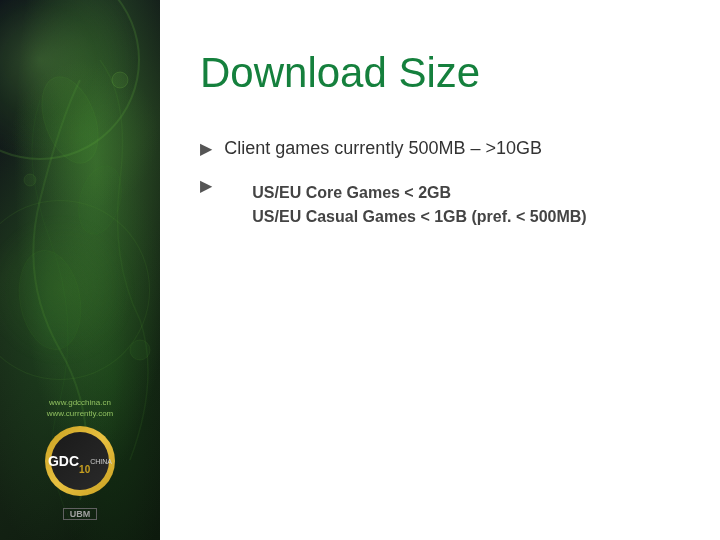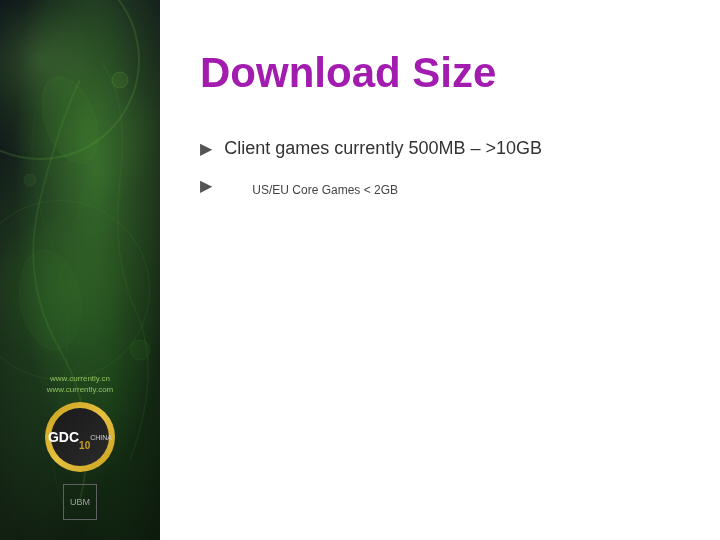--- a/index.html
+++ b/index.html
@@ -155,41 +155,41 @@
 
     .website-link {
       color: #90c060;
       font-size: 8px;
       text-decoration: none;
     }
 
     .ubm-logo {
       color: #a0a0a0;
       font-size: 9px;
-      font-weight: normal;
+      font-weight: bold;
       margin-top: 4px;
       border: 1px solid #606060;
-      padding: 12px 6px;
+      padding: 0 6px;
     }
 
     
     .main-content {
       position: absolute;
       left: 160px;
       top: 0;
       width: 560px;
       height: 540px;
       background: #ffffff;
       padding: 50px 40px 40px 40px;
     }
 
     .slide-title {
       font-size: 42px;
-      font-weight: bold;
-      color: #a21caf;
+      font-weight: normal;
+      color: #15803d;
       margin-bottom: 40px;
       line-height: 1.1;
     }
 
     .bullet-list {
       list-style: none;
       margin-bottom: 20px;
     }
 
     .bullet-item {
@@ -213,23 +213,24 @@
       flex: 1;
     }
 
     .sub-list {
       list-style: none;
       margin-top: 8px;
       margin-left: 28px;
     }
 
     .sub-item {
-      font-size: 12px;
+      font-size: 16px;
       color: #444444;
       line-height: 1.5;
+      font-weight: bold;
     }
   </style>
 </head>
 <body>
 
 <div class="slide-container">
 
   <div class="left-panel">
     <div class="left-panel-bg">
       <div class="swirl swirl-1"></div>
@@ -246,21 +247,21 @@
         <ellipse cx="50" cy="300" rx="30" ry="50" transform="rotate(-10 50 300)" fill="rgba(70,150,45,0.06)" stroke="rgba(90,160,55,0.08)" stroke-width="1"></ellipse>
 
         <circle cx="120" cy="80" r="8" fill="rgba(120,200,70,0.1)" stroke="rgba(140,220,80,0.15)" stroke-width="1"></circle>
         <circle cx="30" cy="180" r="6" fill="rgba(100,180,60,0.08)" stroke="rgba(120,200,70,0.1)" stroke-width="1"></circle>
         <circle cx="140" cy="350" r="10" fill="rgba(80,160,50,0.08)" stroke="rgba(100,180,60,0.1)" stroke-width="1"></circle>
       </svg>
     </div>
 
     <div class="logo-area">
       <div class="website-links">
-        <span class="website-link">www.currently.cn</span>
+        <span class="website-link">www.gdcchina.cn</span>
         <span class="website-link">www.currently.com</span>
       </div>
       <div class="gdc-logo">
         <div class="gdc-circle">
           <div class="gdc-circle-inner">
             <span class="gdc-text">GDC</span>
             <span class="gdc-number">10</span>
             <span class="gdc-subtitle">CHINA</span>
           </div>
         </div>
@@ -275,19 +276,20 @@
     <ul class="bullet-list">
       <li class="bullet-item">
         <span class="bullet-arrow">▶</span>
         <span class="bullet-text">Client games currently 500MB – &gt;10GB</span>
       </li>
       <li class="bullet-item">
         <span class="bullet-arrow">▶</span>
         <span class="bullet-text">
           <ul class="sub-list">
             <li class="sub-item">US/EU Core Games &lt; 2GB</li>
+            <li class="sub-item">US/EU Casual Games &lt; 1GB (pref. &lt; 500MB)</li>
           </ul>
         </span>
       </li>
     </ul>
   </div>
 
 </div>
 
 </body></html>

